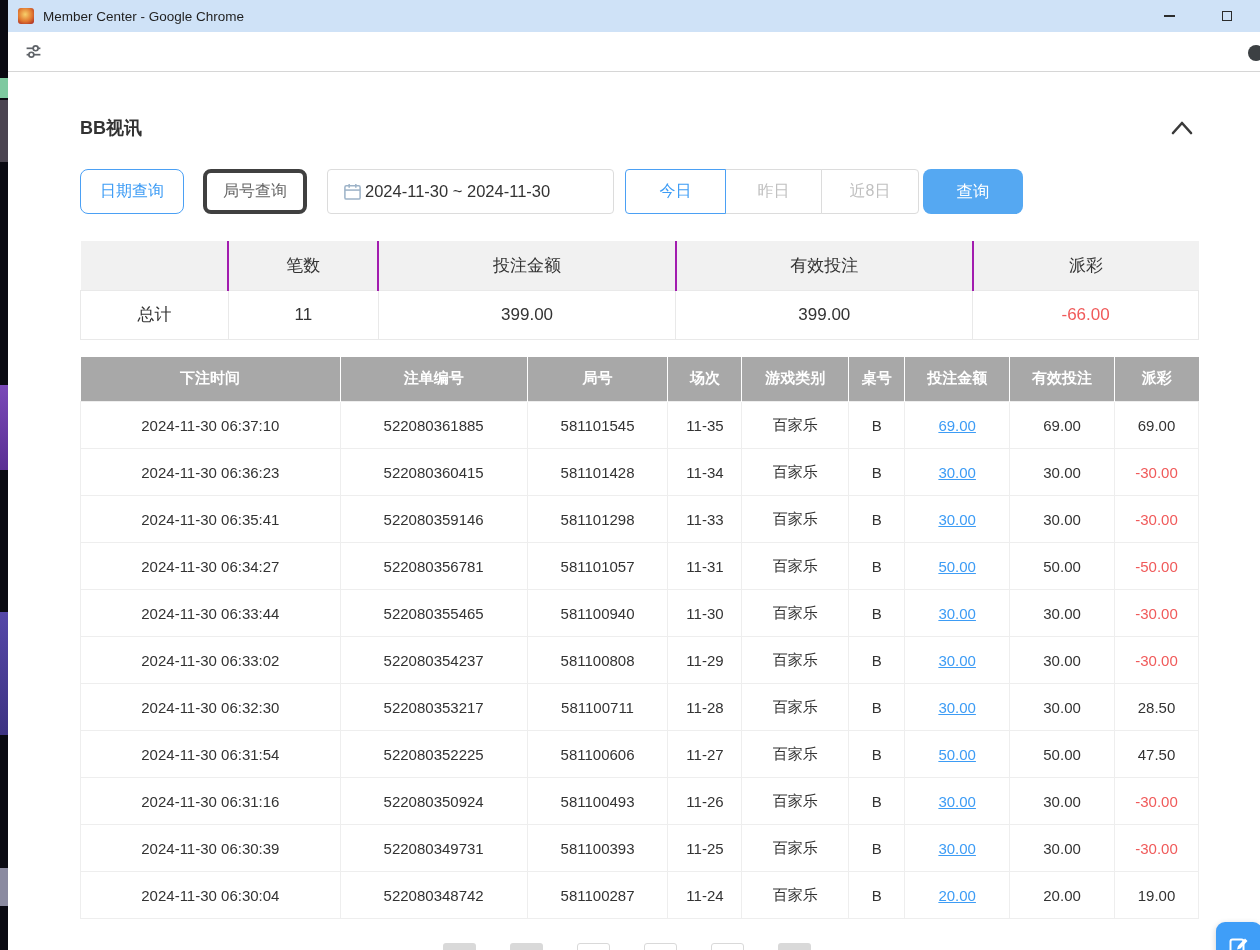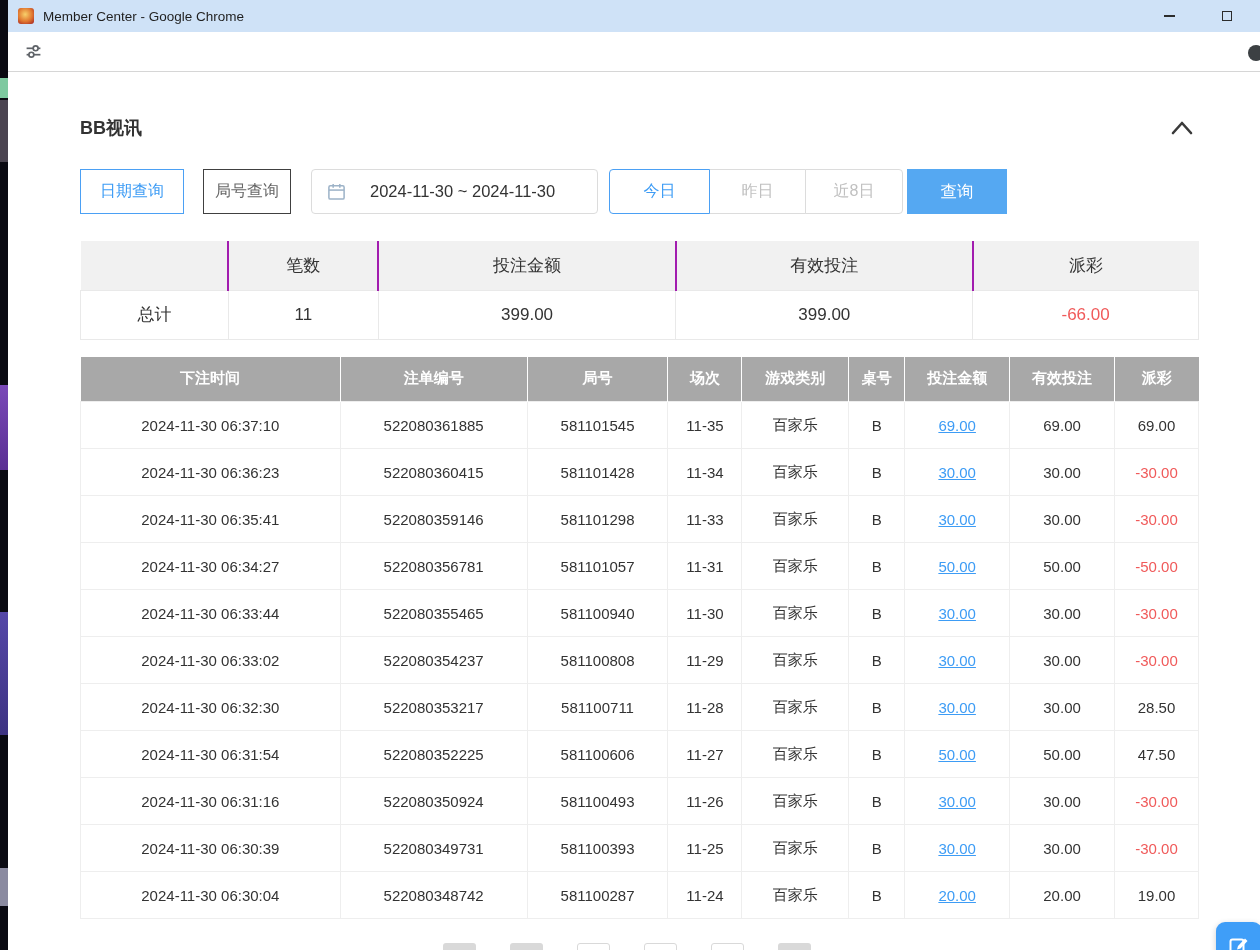--- a/index.html
+++ b/index.html
@@ -28,27 +28,27 @@
   .addr-right-icon{position:absolute;right:-4px;top:13px;width:16px;height:16px;border-radius:50%;background:#3c4043}
 
   
   .page{flex:1;position:relative;background:#fff;padding-left:72px;overflow:hidden}
 
   .section-head{width:1119px;margin-top:44px;display:flex;justify-content:space-between;align-items:center}
   .section-title{font-size:18px;font-weight:bold;color:#333}
   .collapse-btn{cursor:pointer;margin-right:4px;display:flex;align-items:center}
 
   .filters{width:1119px;margin-top:29px;display:flex;align-items:center;height:45px}
-  .btn{height:45px;border-radius:0;display:inline-flex;align-items:center;justify-content:center;
+  .btn{height:45px;border-radius:8px;display:inline-flex;align-items:center;justify-content:center;
        font-size:16px;cursor:pointer;background:#fff;white-space:nowrap}
   .btn-outline-blue{border:1px solid #4ba0f4;color:#3d9cf5;width:104px}
-  .btn-outline-gray{border:1px solid #404040;color:#666;width:88px;margin-left:19px}
+  .btn-outline-gray{border:4px solid #404040;color:#666;width:104px;margin-left:19px}
   .datebox{border:1px solid #dcdcdc;border-radius:4px;height:45px;width:287px;margin-left:20px;
            display:flex;align-items:center;padding-left:15px;cursor:pointer}
-  .datebox .dtext{font-size:16.5px;color:#333;margin-left:24px}
+  .datebox .dtext{font-size:16.5px;color:#333;margin-left:3px}
   .seg-group{display:flex;margin-left:11px}
   .seg{height:45px;display:flex;align-items:center;justify-content:center;font-size:16px;cursor:pointer;
        border:1px solid #dcdcdc;background:#fff;color:#c0c0c0}
   .seg+.seg{margin-left:-1px}
   .seg.first{border-radius:4px 0 0 4px}
   .seg.last{border-radius:0 4px 4px 0}
   .seg.active{border-color:#4ba0f4;color:#3d9cf5;z-index:2}
   .btn-primary{background:#55a8f2;color:#fff;border:none;width:100px;margin-left:4px;font-size:16.5px}
 
   table{border-collapse:collapse}

